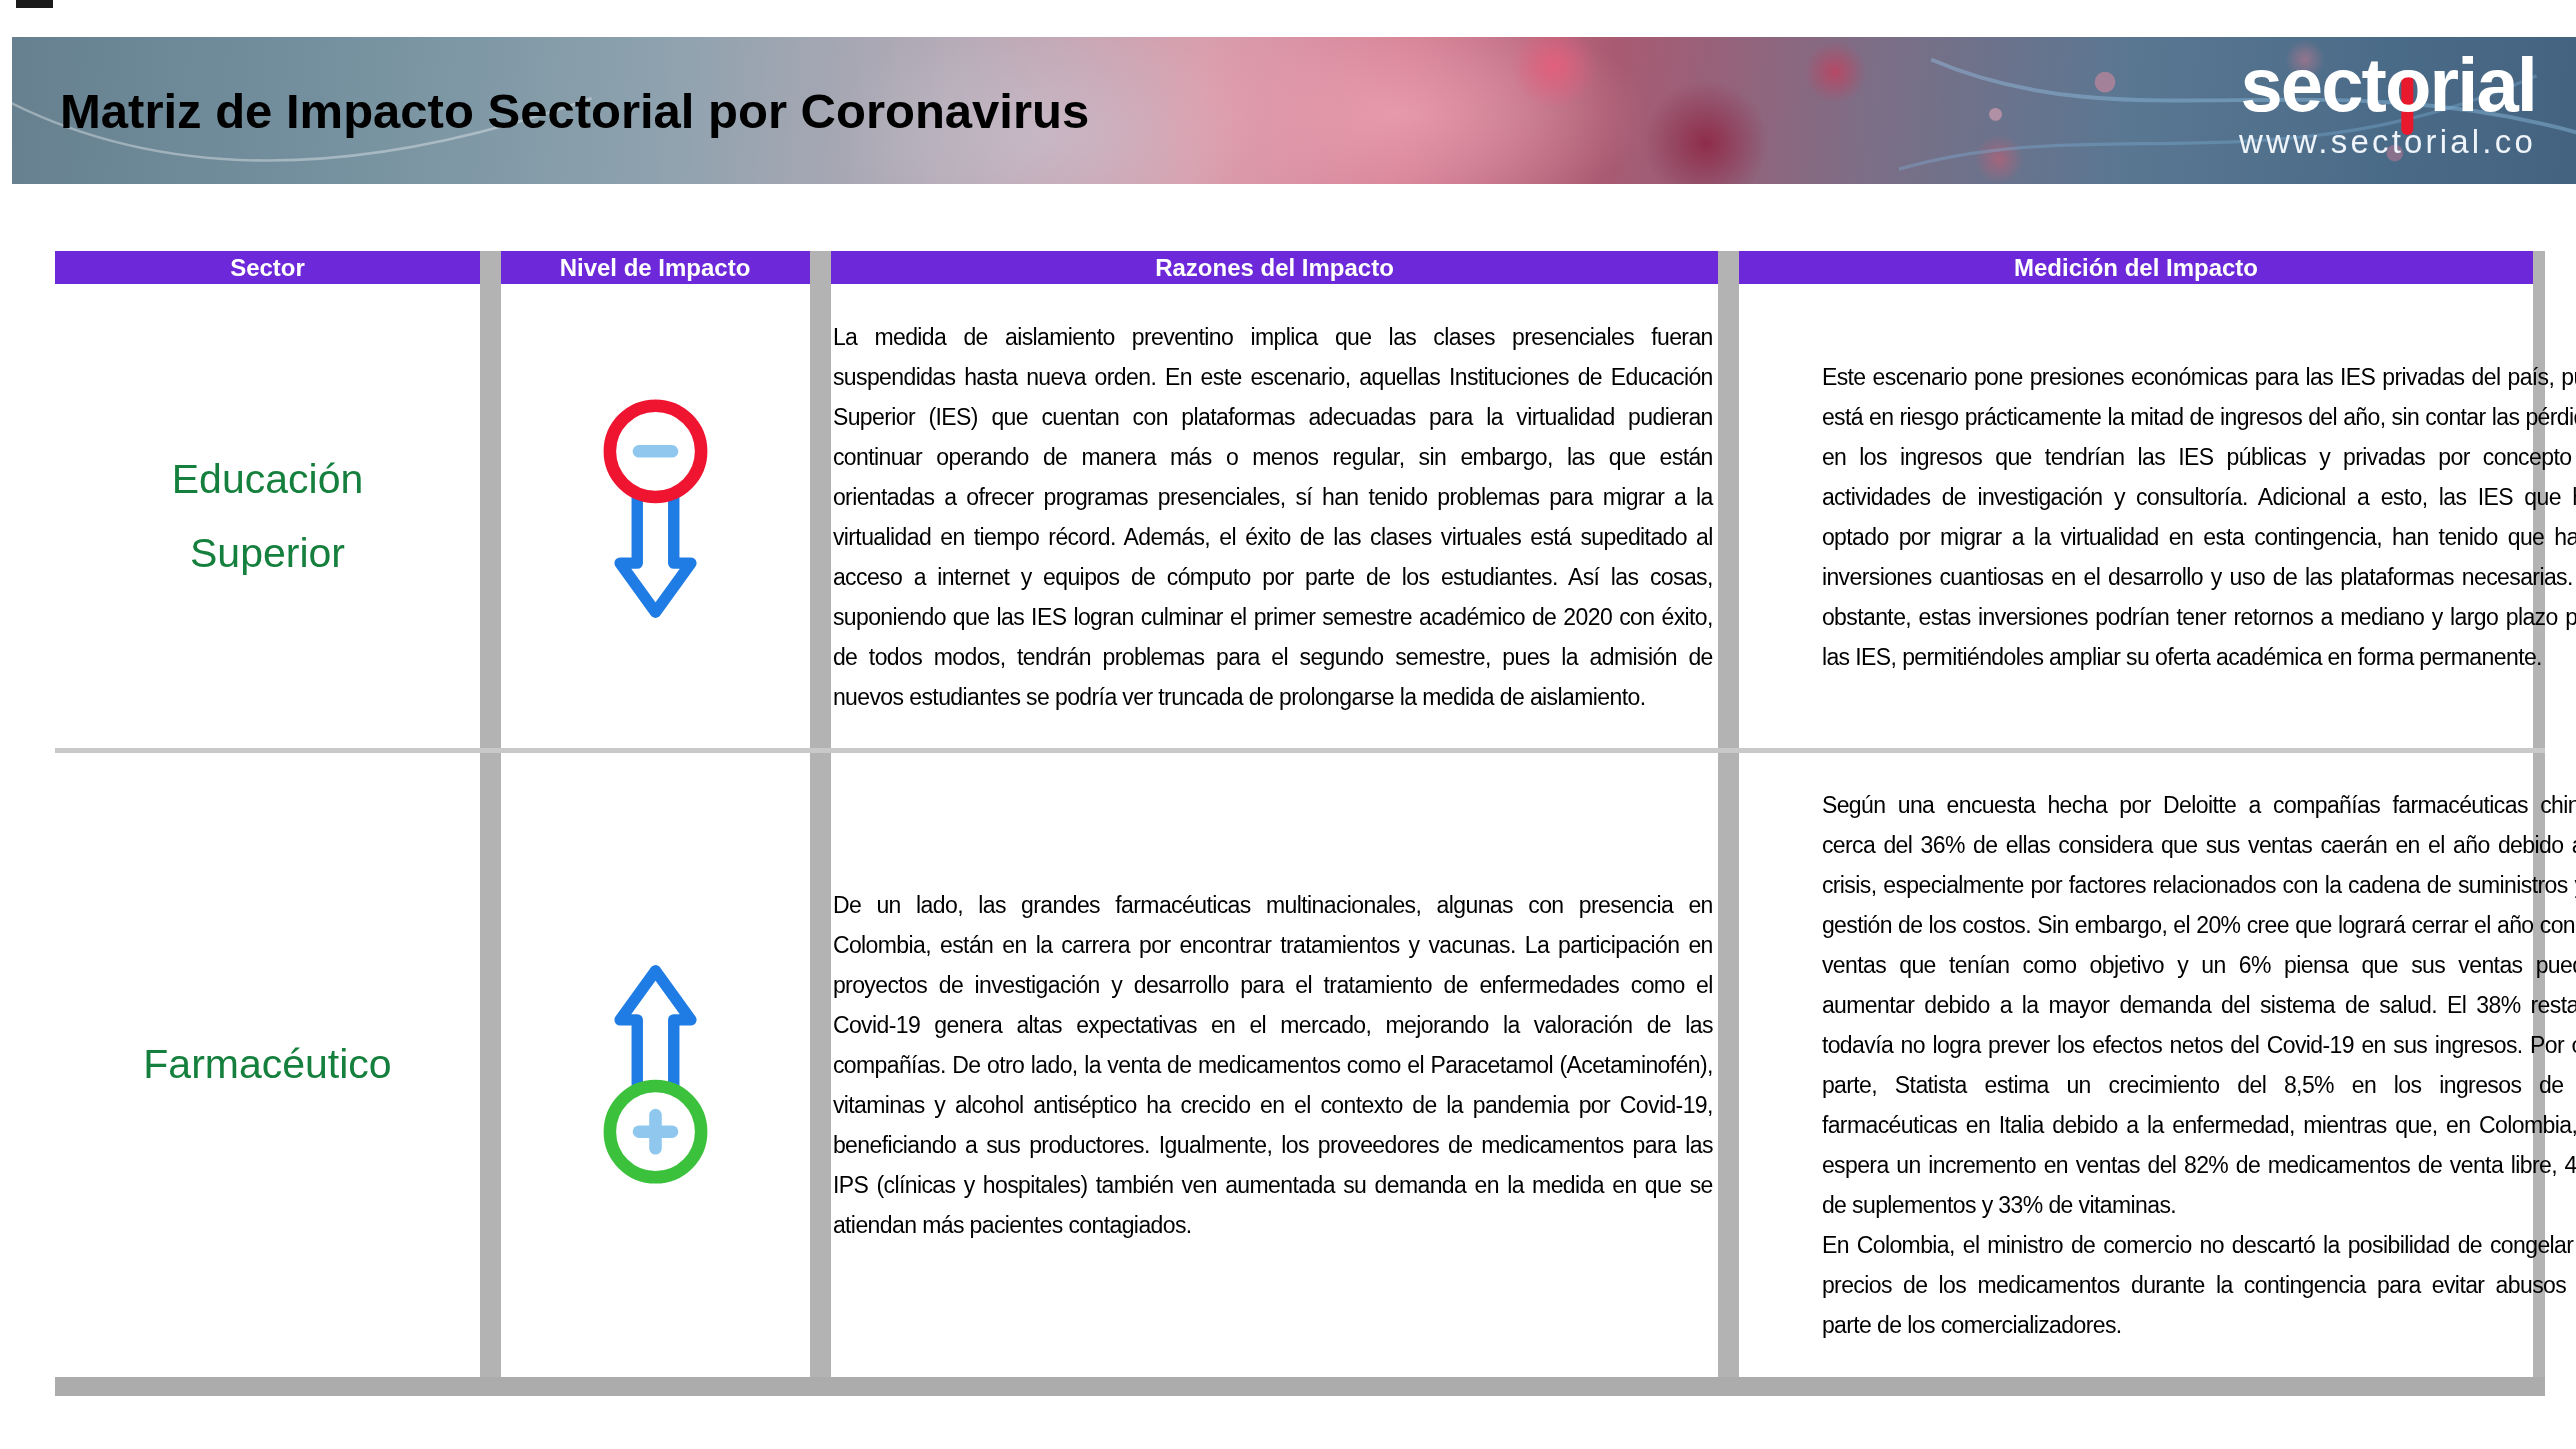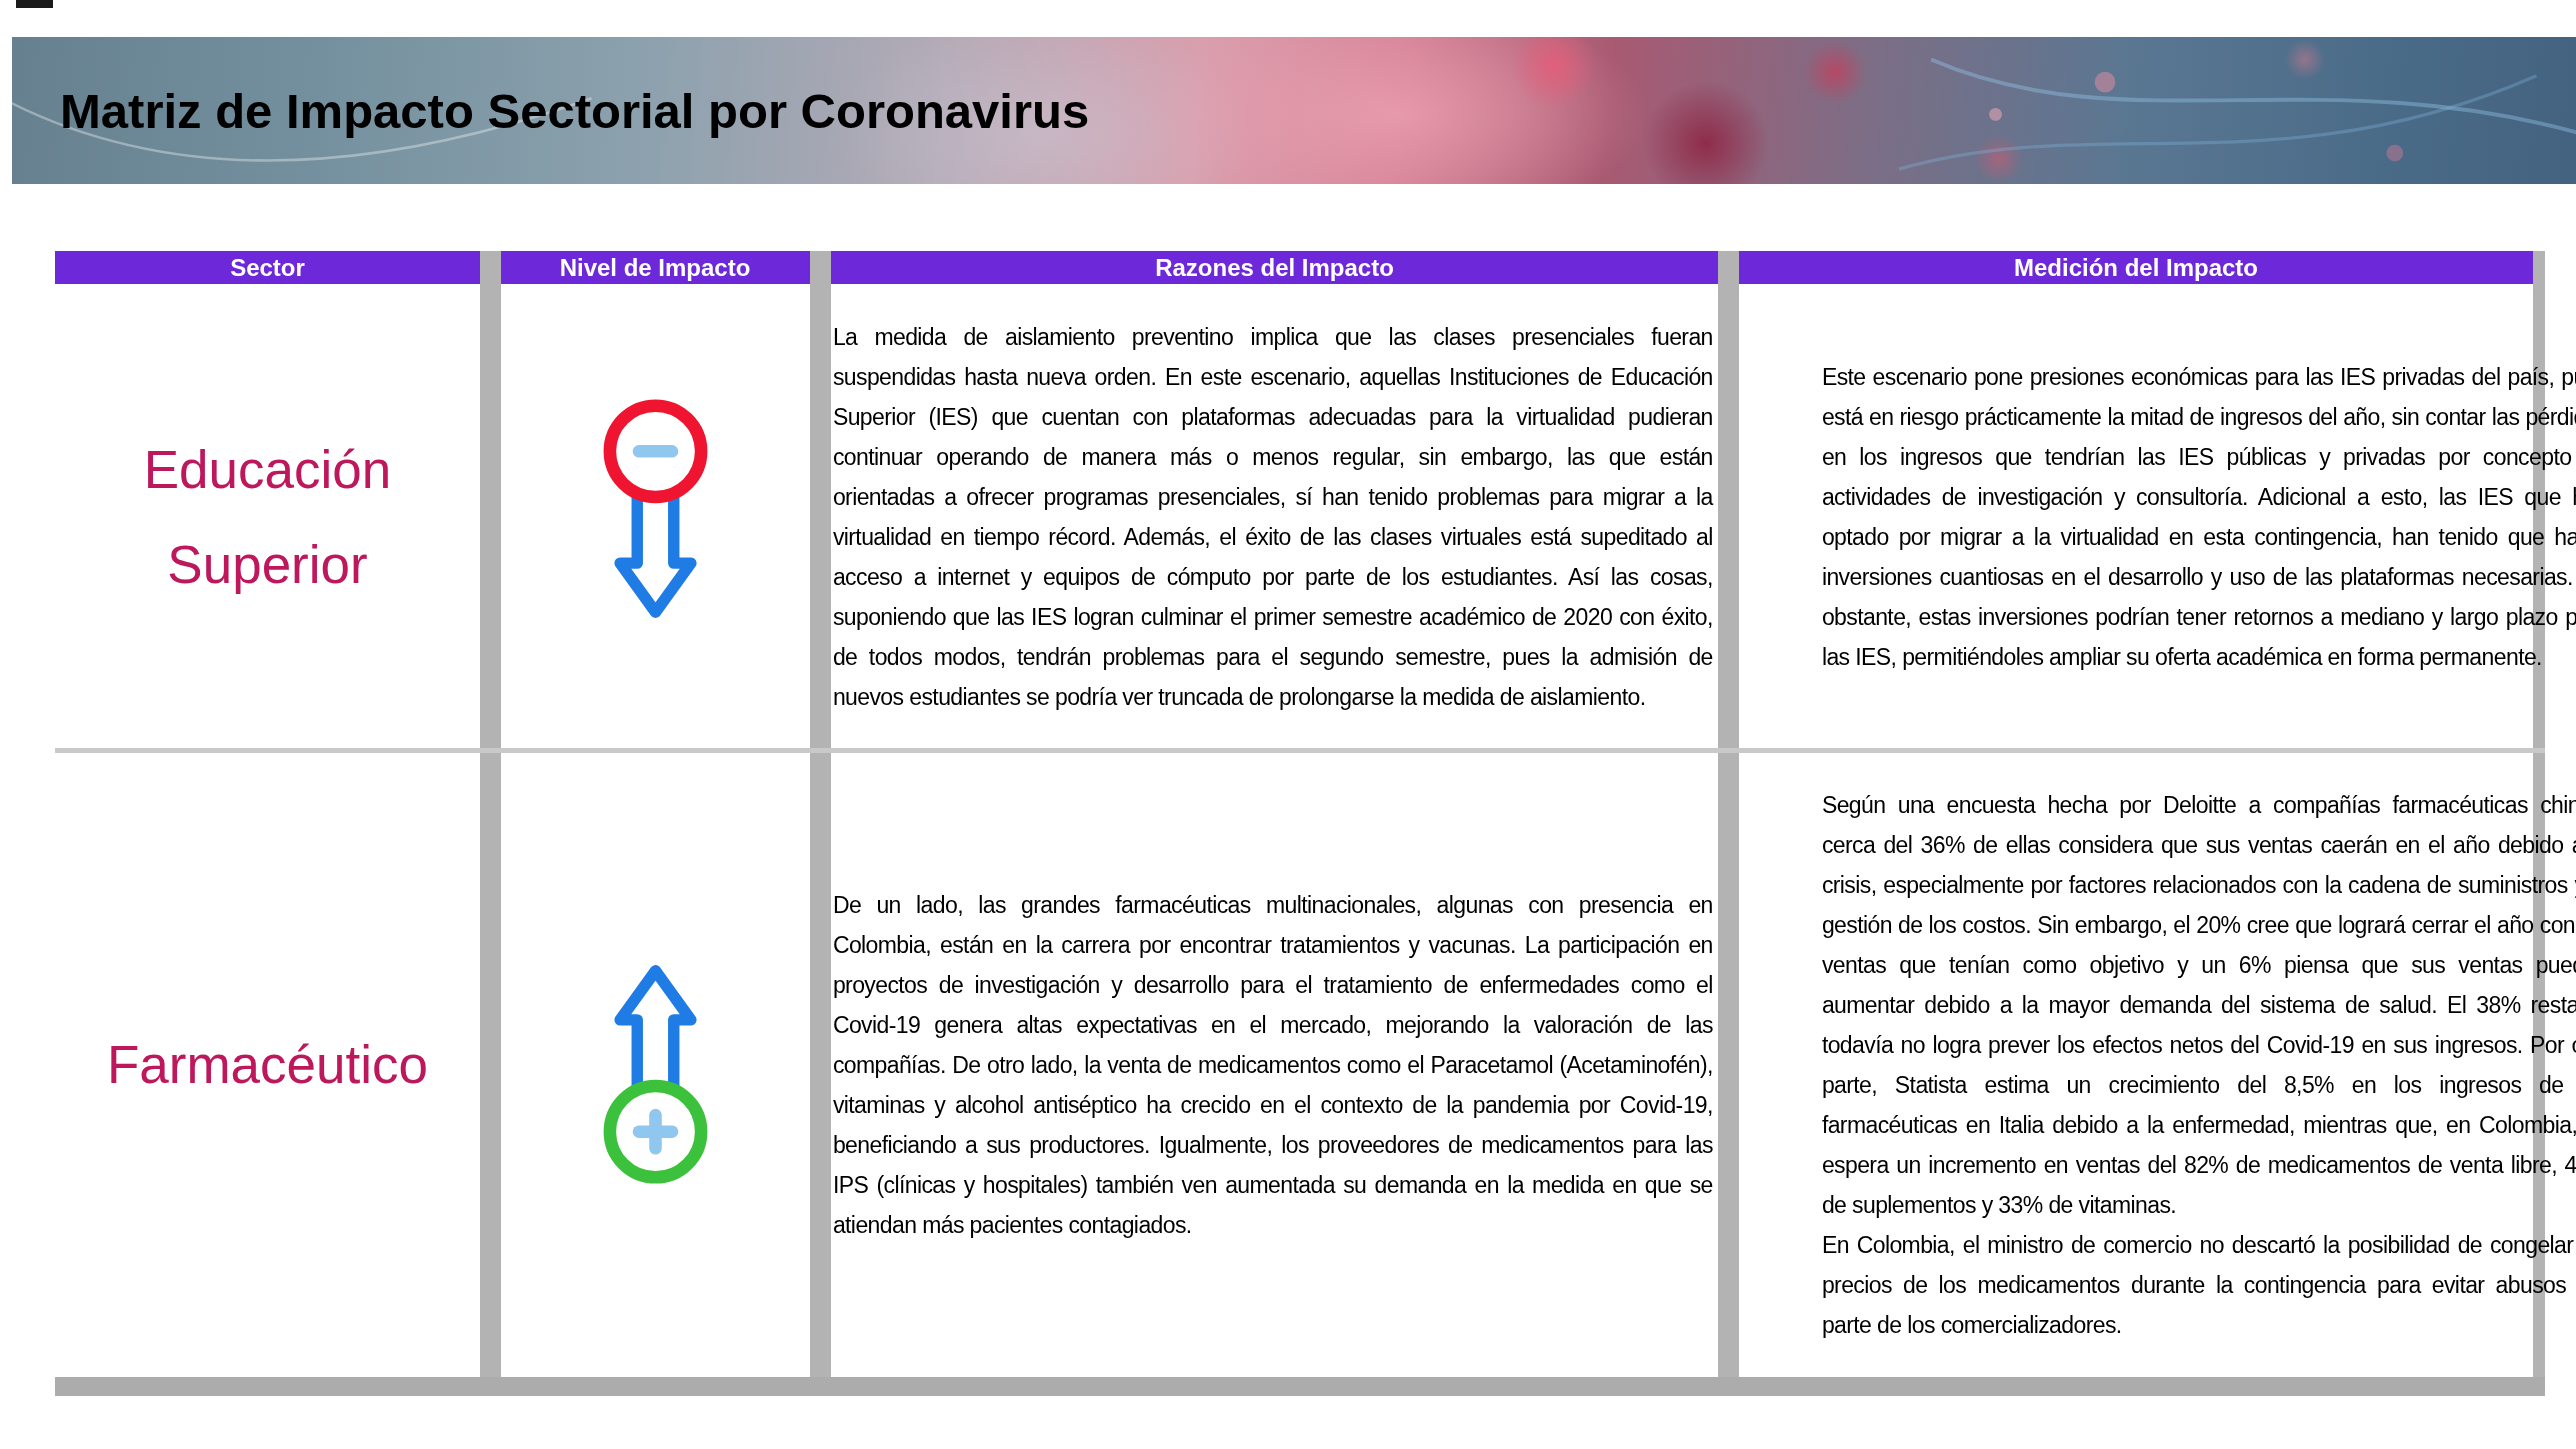--- a/index.html
+++ b/index.html
@@ -53,21 +53,21 @@
   .col-head{
     position:absolute;top:251px;height:33px;
     background:#6d28d9;color:#fff;font-weight:bold;font-size:24px;
     display:flex;align-items:center;justify-content:center;
   }
   .vbar{position:absolute;top:251px;height:1126px;background:#B3B3B3}
   .row-divider{position:absolute;left:55px;top:748px;width:2490px;height:4.5px;background:#C9C9C9}
   .bottom-bar{position:absolute;left:55px;top:1377px;width:2490px;height:19.3px;background:#ACACAC}
 
   .cell{position:absolute;display:flex;flex-direction:column;justify-content:center}
-  .sector-cell{align-items:center;text-align:center;font-size:53px;color:#be185d;line-height:1.8}
+  .sector-cell{align-items:center;text-align:center;font-size:41px;color:#15803d;line-height:1.8}
   .sector-line{display:block}
   .impact-cell{align-items:center}
   .text-cell{color:#000}
   .body-text{
     font-size:23px;line-height:40px;letter-spacing:-0.6px;
     text-align:justify;text-justify:inter-word;
   }
   .body-text + .body-text{margin-top:0}
 
   
@@ -99,20 +99,24 @@
     <path d="M-60,70 Q 320,300 900,95" fill="none" stroke="rgba(255,255,255,0.35)" stroke-width="4"></path>
     <path d="M2980,35 C 3280,165 3580,35 3990,150" fill="none" stroke="rgba(150,200,235,0.40)" stroke-width="6"></path>
     <path d="M2930,205 C 3240,115 3520,235 3920,60" fill="none" stroke="rgba(130,180,220,0.35)" stroke-width="5"></path>
     <circle cx="3250" cy="70" r="16" fill="rgba(220,140,160,0.55)"></circle>
     <circle cx="3700" cy="180" r="13" fill="rgba(200,120,145,0.5)"></circle>
     <circle cx="3080" cy="120" r="10" fill="rgba(235,170,185,0.55)"></circle>
   </svg>
 
   <div class="page-title">Matriz de Impacto Sectorial por Coronavirus</div>
 
+  <div class="brand">
+    <div class="brand-word"><span>sect</span><span class="brand-o">o</span><span>rial</span></div>
+    <div class="brand-url">www.sectorial.co</div>
+  </div>
 </div>
 
 <div class="col-head" id="head-sector">Sector</div>
 <div class="col-head" id="head-nivel">Nivel de Impacto</div>
 <div class="col-head" id="head-razones">Razones del Impacto</div>
 <div class="col-head" id="head-medicion">Medición del Impacto</div>
 
 <div class="vbar" id="vbar-1"></div>
 <div class="vbar" id="vbar-2"></div>
 <div class="vbar" id="vbar-3"></div>

